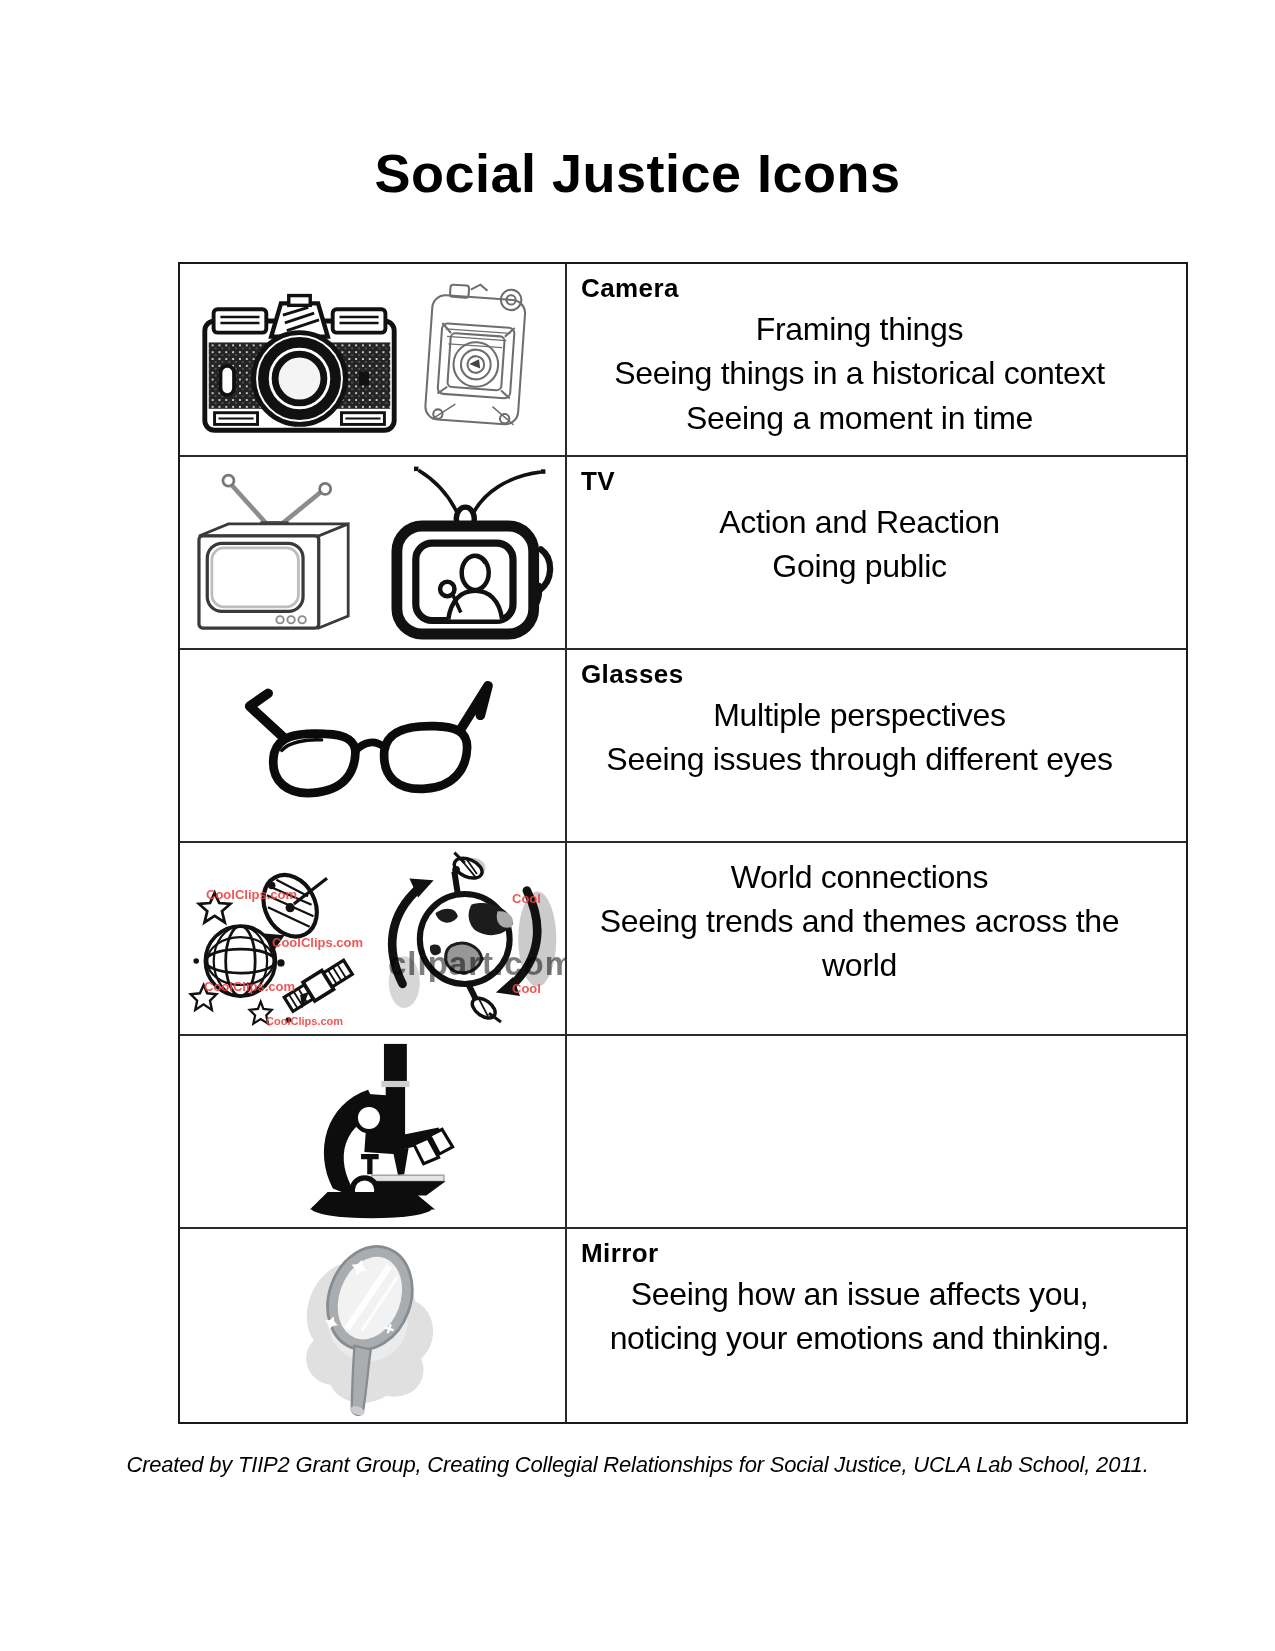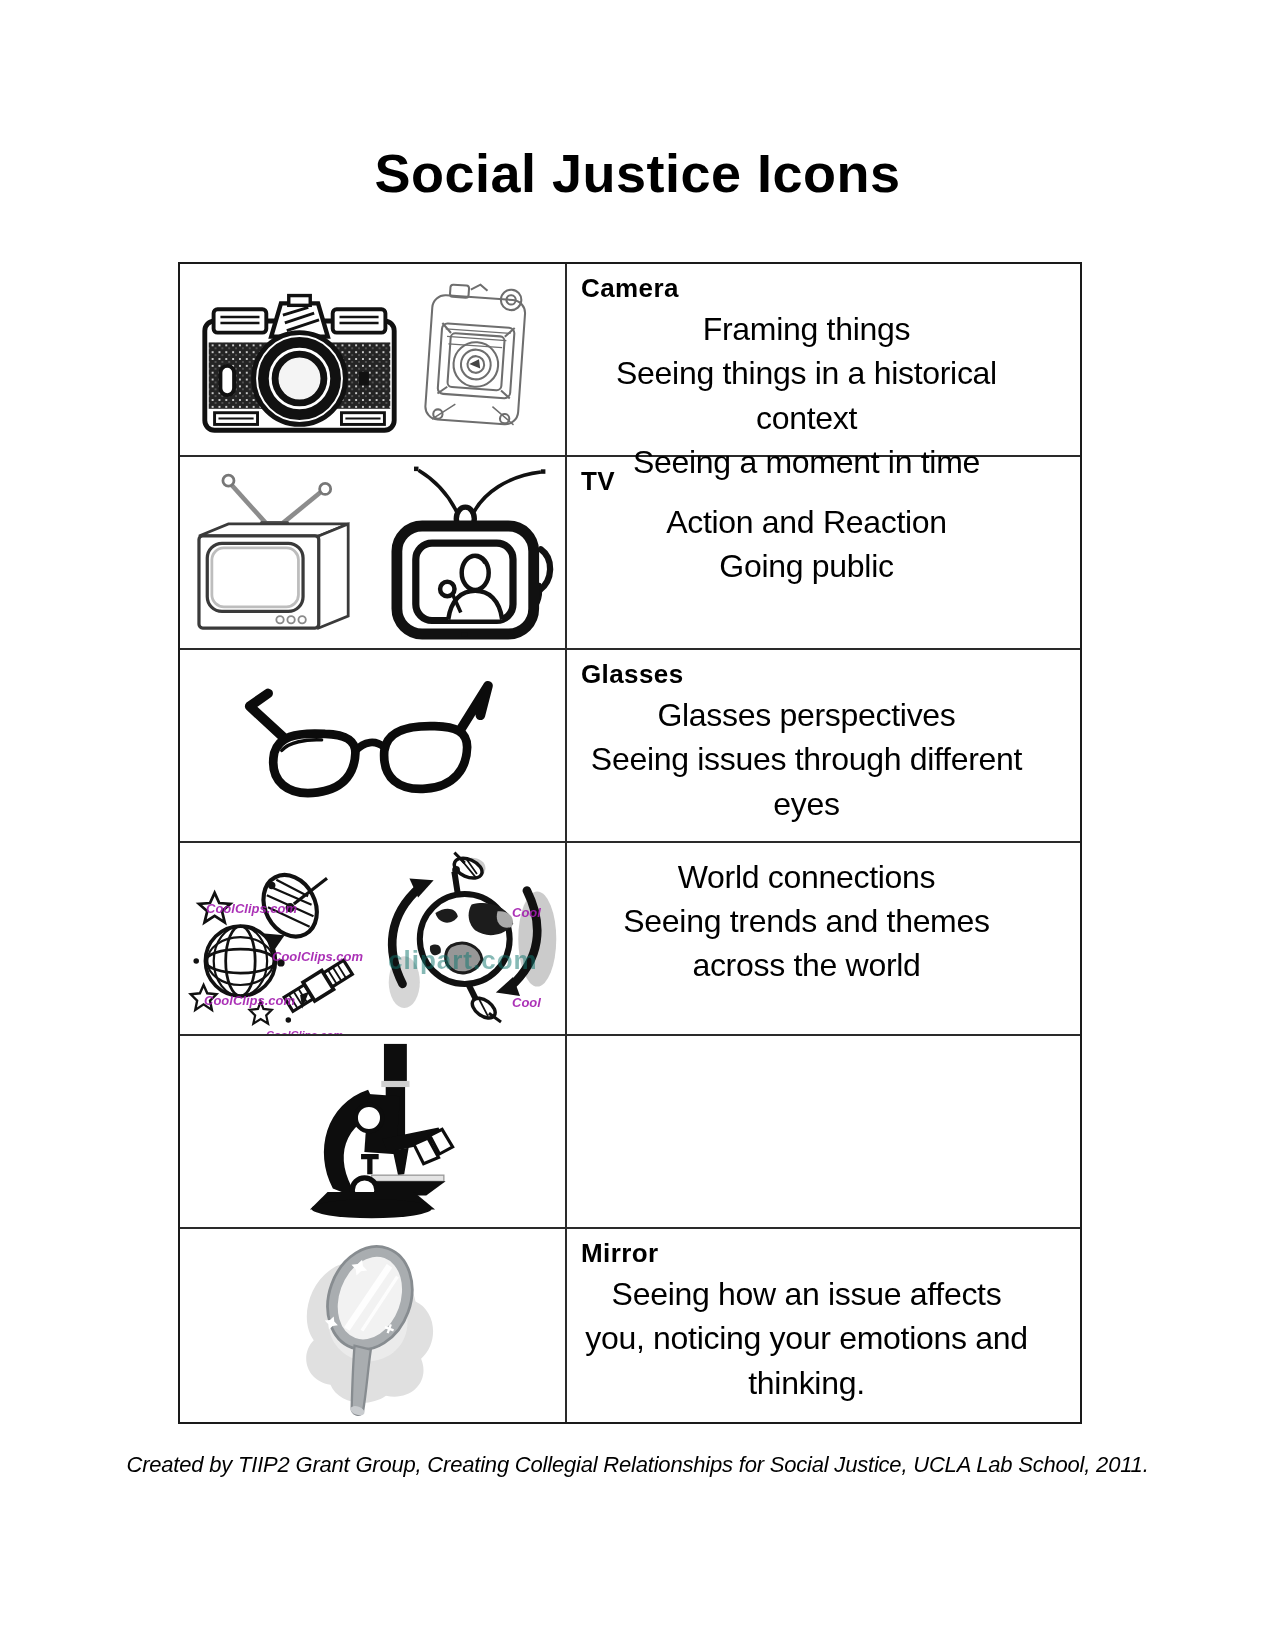--- a/index.html
+++ b/index.html
@@ -5,39 +5,39 @@
   html,body{margin:0;padding:0;background:#fff;}
   .page{
     position:relative;width:1275px;height:1651px;background:#fff;overflow:hidden;
     font-family:"Liberation Sans", sans-serif;color:#000;
   }
   .title{
     position:absolute;top:146px;left:0;width:100%;text-align:center;
     font-size:54px;font-weight:bold;letter-spacing:0.5px;line-height:1;
   }
   .icons-table{
-    position:absolute;left:178px;top:262px;width:904px;
+    position:absolute;left:178px;top:262px;width:1010px;
     border:2px solid #1a1a1a;box-sizing:border-box;
   }
   .t-row{display:flex;height:193px;border-bottom:2px solid #2a2a2a;box-sizing:border-box;}
   .t-row:last-child{border-bottom:none;}
   .icon-cell{
     width:387px;min-width:387px;border-right:2px solid #2a2a2a;box-sizing:border-box;
     display:flex;align-items:center;justify-content:center;gap:6px;position:relative;overflow:hidden;
   }
   .text-cell{flex:1;padding:9px 48px 0 14px;box-sizing:border-box;}
   .row-title{font-size:26px;font-weight:bold;letter-spacing:0.4px;line-height:1.2;}
   .row-lines{margin-top:3px;}
   .row-line{font-size:32px;text-align:center;line-height:1.38;letter-spacing:-0.3px;}
   .footer{
     position:absolute;top:1452px;left:0;width:100%;text-align:center;
     font-style:italic;font-size:22px;letter-spacing:-0.2px;
   }
-  .wm{position:absolute;color:#a21caf;font-size:13px;font-weight:bold;font-style:italic;opacity:.9;margin-top:14px;}
-  .wm-big{position:absolute;color:#0f766e;font-size:26px;font-weight:bold;opacity:.5;letter-spacing:1px;}
+  .wm{position:absolute;color:#ef4444;font-size:13px;font-weight:bold;opacity:.9;}
+  .wm-big{position:absolute;color:#000000;font-size:33px;font-weight:bold;opacity:.5;letter-spacing:1px;}
   svg{display:block;}
 </style>
 </head>
 <body>
 
 <div class="page">
 
   <div class="title">Social Justice Icons</div>
 
   <div class="icons-table">
@@ -155,21 +155,21 @@
             <path d="M38 80 C30 110 50 126 80 124 C110 122 120 104 122 86 C123 72 112 66 92 64 C60 60 44 64 38 80 Z" fill="#fff" stroke-width="9"></path>
             <path d="M152 86 C148 114 164 128 192 128 C222 128 236 110 238 88 C239 72 228 66 206 64 C176 61 156 66 152 86 Z" fill="#fff" stroke-width="9"></path>
             <path d="M122 84 C132 74 144 74 152 82" fill="none" stroke-width="8"></path>
             <path d="M46 78 C54 70 72 68 88 70" fill="none" stroke-width="3.5" stroke="#0b0b0b"></path>
           </g>
         </svg>
       </div>
       <div class="text-cell">
         <div class="row-title">Glasses</div>
         <div class="row-lines">
-          <div class="row-line">Glasses perspectives</div>
+          <div class="row-line">Multiple perspectives</div>
           <div class="row-line">Seeing issues through different eyes</div>
         </div>
       </div>
     </div>
 
     <div class="t-row">
       <div class="icon-cell">
         <span class="wm" style="left:26px;top:44px;">CoolClips.com</span>
         <span class="wm" style="left:92px;top:92px;">CoolClips.com</span>
         <span class="wm" style="left:24px;top:136px;">CoolClips.com</span>

